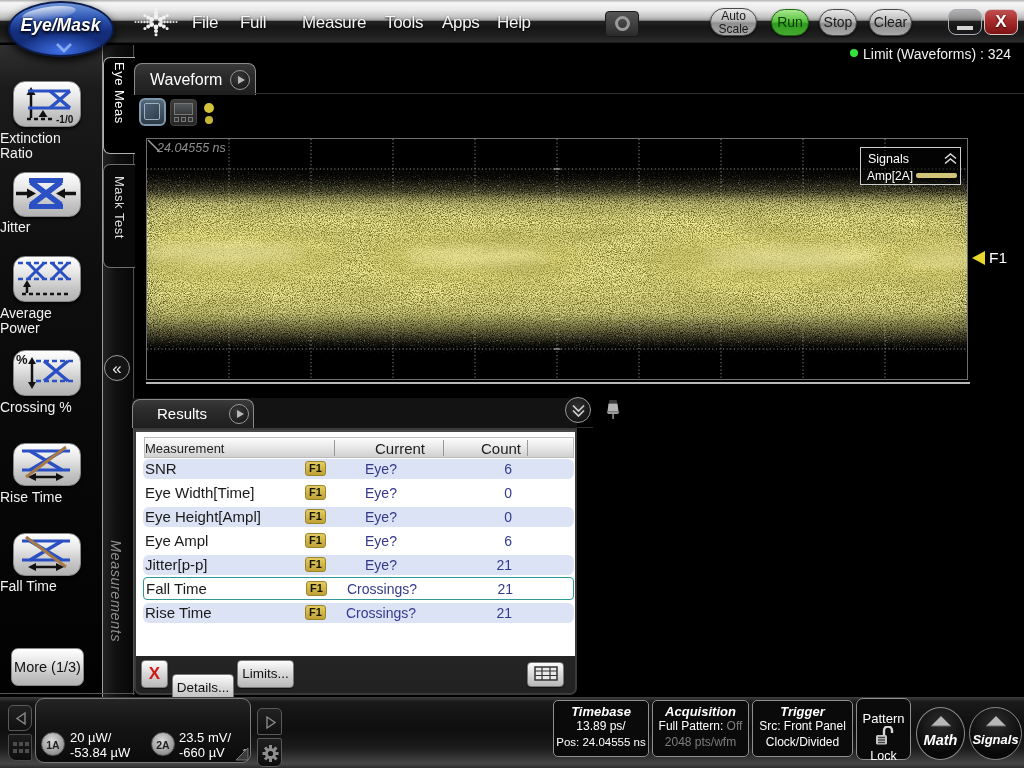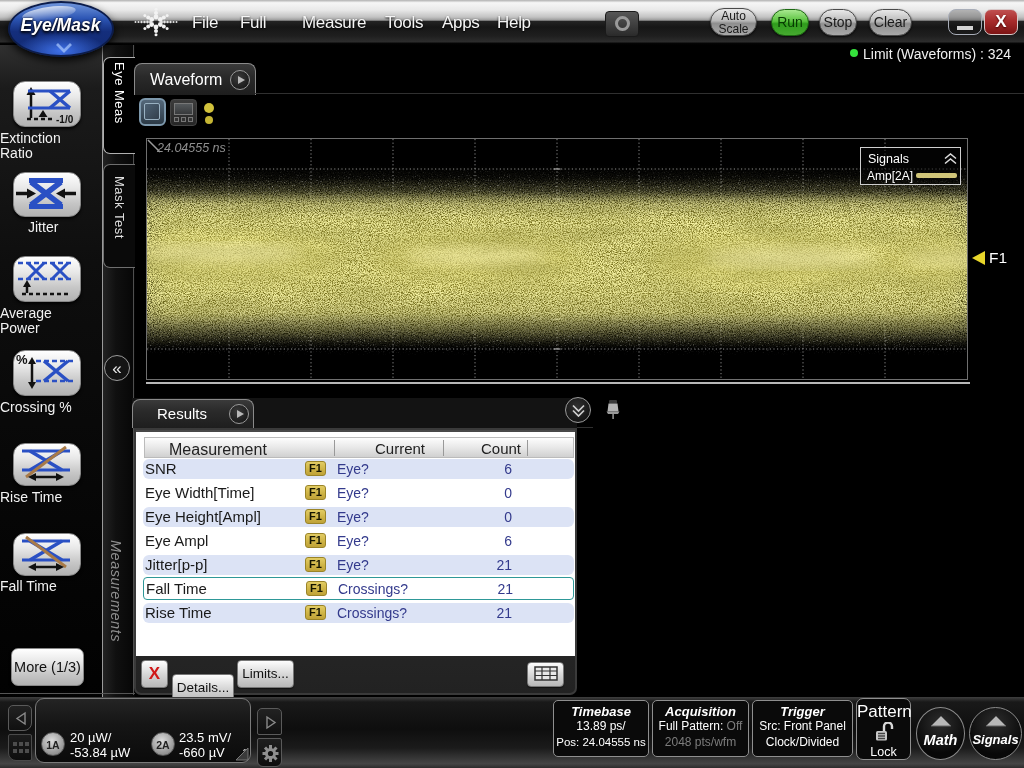--- a/index.html
+++ b/index.html
@@ -37,21 +37,21 @@
   #rpanel { position:absolute; left:134px; top:428px; width:443px; height:267px;
     background:linear-gradient(180deg,#484848 0,#2e2e2e 30%,#222 100%); border:2px solid #3a3a3a;
     border-radius:0 0 7px 7px; }
   .rrow { position:absolute; left:7px; width:431px; height:24px; }
   .rrow.blue .bar { position:absolute; left:0px; top:2px; width:431px; height:20px;
     background:#dce3f5; border-radius:6px; }
   .mname { position:absolute; left:2px; top:3px; font-size:15px; color:#1a1a1a; }
   .f1b { position:absolute; left:162px; top:4px; width:21px; height:15px; border-radius:3px;
     background:linear-gradient(180deg,#e2cc64 0,#cfb446 55%,#bfa238 100%); border:1px solid #9a8428;
     color:#141400; font-size:11px; font-weight:bold; text-align:center; line-height:13px; }
-  .cur { position:absolute; left:194px; top:4px; width:88px; text-align:left; font-size:14px; color:#333a8c; }
+  .cur { position:absolute; left:194px; top:4px; width:88px; text-align:center; font-size:14px; color:#333a8c; }
   .cnt { position:absolute; left:300px; top:4px; width:69px; text-align:right; font-size:14px; color:#333a8c; }
   .sbtn2 { position:absolute; border-radius:4px; border:1px solid #777;
     background:linear-gradient(180deg,#fdfdfd 0,#d8d8d8 50%,#b8b8b8 100%);
     font-size:13.5px; color:#111; text-align:center; box-shadow:0 1px 1px rgba(0,0,0,.5); }
   
   #botbar { position:absolute; left:0; top:697px; width:1024px; height:71px;
     background:linear-gradient(180deg,#3f3f3f 0,#191919 7%,#0e0e0e 45%,#1b1b1b 72%,#454545 94%,#2c2c2c 100%); }
   .bpanel { position:absolute; border:1px solid #8f8f8f; border-radius:5px; background:#0a0a0a;
     color:#fff; text-align:center; }
   .bpanel .hd { font-style:italic; font-weight:bold; font-size:13px; padding-top:3px; }
@@ -140,21 +140,21 @@
 <div class="sbtn" style="top:172px;height:45px;">
   <svg width="64" height="41" viewBox="0 0 64 41">
     <path d="M15 7.5 H49 M15 33.5 H49" stroke="#2a50c4" stroke-width="5"></path>
     <path d="M17 9 L47 32 M47 9 L17 32" stroke="#2a50c4" stroke-width="5.5"></path>
     <path d="M2 20.5 H14" stroke="#111" stroke-width="3.5"></path>
     <path d="M22 20.5 L13 15.5 L13 25.5 Z" fill="#111"></path>
     <path d="M62 20.5 H50" stroke="#111" stroke-width="3.5"></path>
     <path d="M42 20.5 L51 15.5 L51 25.5 Z" fill="#111"></path>
   </svg>
 </div>
-<div class="slab" style="top:220px;margin-left:28px;">Jitter</div>
+<div class="slab" style="top:220px;">Jitter</div>
 
 <div class="sbtn" style="top:256px;height:46px;">
   <svg width="64" height="42" viewBox="0 0 64 42">
     <path d="M4 6 H60 M4 22 H60" stroke="#2a50c4" stroke-width="2.5" stroke-dasharray="5 3"></path>
     <path d="M14 6 L30 22 M30 6 L14 22" stroke="#2a50c4" stroke-width="3"></path>
     <path d="M38 6 L54 22 M54 6 L38 22" stroke="#2a50c4" stroke-width="3"></path>
     <path d="M8 37 H56" stroke="#111" stroke-width="2.5" stroke-dasharray="4 3"></path>
     <path d="M13 36 L13 28" stroke="#111" stroke-width="2.5"></path>
     <path d="M13 23 L9 30 L17 30 Z" fill="#111"></path>
   </svg>
@@ -393,21 +393,21 @@
 <svg class="abs" style="left:603px;top:399px" width="20" height="22">
   <rect x="6" y="1" width="8" height="3.5" rx="1" fill="#3a3a3a"></rect>
   <path d="M5.5 4.5 h9 l1 8 h-11 Z" fill="#b4b4b4"></path>
   <path d="M3.5 12.5 h13 l-1.5 2.5 h-10 Z" fill="#9a9a9a"></path>
   <rect x="9.3" y="15" width="1.6" height="5" fill="#8f8f8f"></rect>
 </svg>
 
 <div id="rpanel">
   <div class="abs" style="left:0;top:2px;width:439px;height:224px;background:#fff;"></div>
   <div class="abs" style="left:8px;top:7px;width:430px;height:21px;background:linear-gradient(180deg,#fdfdfd 0,#e8e8e8 50%,#d0d0d0 100%);border:1px solid #bbb;">
-    <span class="abs" style="left:0px;top:2.5px;font-size:16px;color:#222;padding-left:24px;">Measurement</span>
+    <span class="abs" style="left:0px;top:2.5px;font-size:13px;color:#222;">Measurement</span>
     <span class="abs" style="left:190px;top:2px;width:90px;text-align:right;font-size:15px;color:#222;">Current</span>
     <span class="abs" style="left:300px;top:2px;width:76px;text-align:right;font-size:15px;color:#222;">Count</span>
     <div class="abs" style="left:189px;top:2px;width:1px;height:16px;background:#999;"></div>
     <div class="abs" style="left:298px;top:2px;width:1px;height:16px;background:#999;"></div>
     <div class="abs" style="left:382px;top:2px;width:1px;height:16px;background:#999;"></div>
   </div>
   <div id="rows">
     <div class="rrow blue" style="top:27px">
         <div class="bar"></div>
         <span class="mname">SNR</span>
@@ -531,21 +531,21 @@
     <div class="ln gray">2048 pts/wfm</div>
   </div>
 
   <div class="bpanel" style="left:752px;top:3px;width:101px;height:57px;">
     <div class="hd">Trigger</div>
     <div class="ln">Src: Front Panel</div>
     <div class="ln">Clock/Divided</div>
   </div>
 
   <div class="bpanel" style="left:856px;top:1px;width:55px;height:62px;border-radius:7px;">
-    <div style="font-size:17px;padding-top:3px;">Pattern</div>
+    <div style="font-size:13px;padding-top:12px;">Pattern</div>
     <svg width="24" height="21" viewBox="0 0 24 21" style="margin-top:0">
       <path d="M12 9 V4.5 a4 4 0 0 1 8 0 V7" fill="none" stroke="#d8d8d8" stroke-width="2.4"></path>
       <rect x="4" y="9" width="11" height="9.5" rx="1.5" fill="#c8c8c8"></rect>
       <path d="M6 11.5 h7 M6 14 h7 M6 16.5 h7" stroke="#444" stroke-width="1.3"></path>
     </svg>
     <div style="font-size:12.5px;margin-top:-2px;">Lock</div>
   </div>
 
   <div class="circb" style="left:916px;top:10px;width:49px;height:53px;">
     <svg width="24" height="12" style="margin-top:7px">

